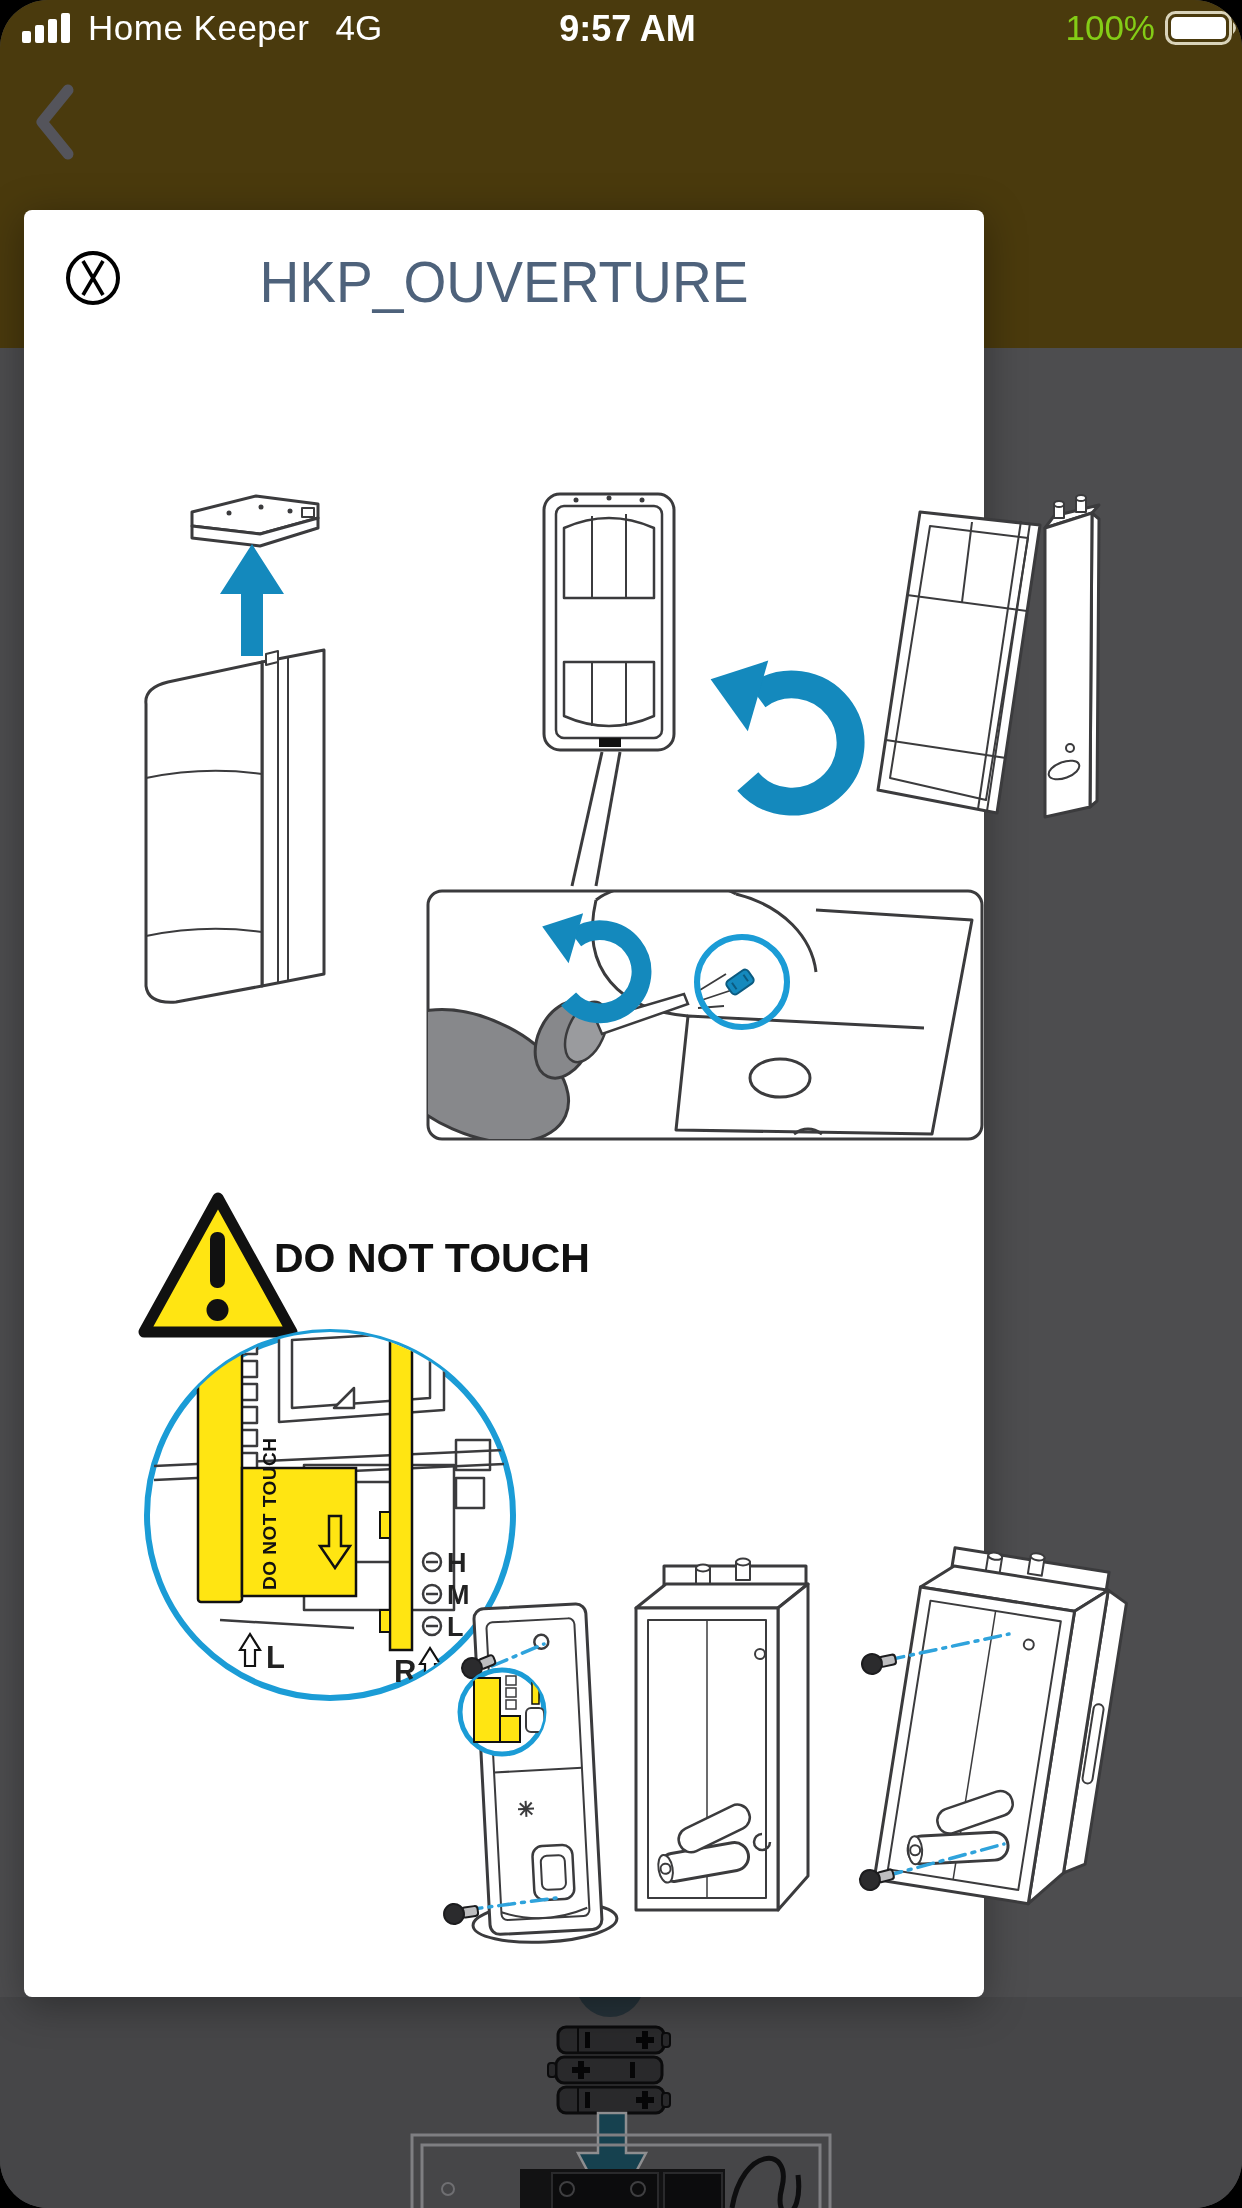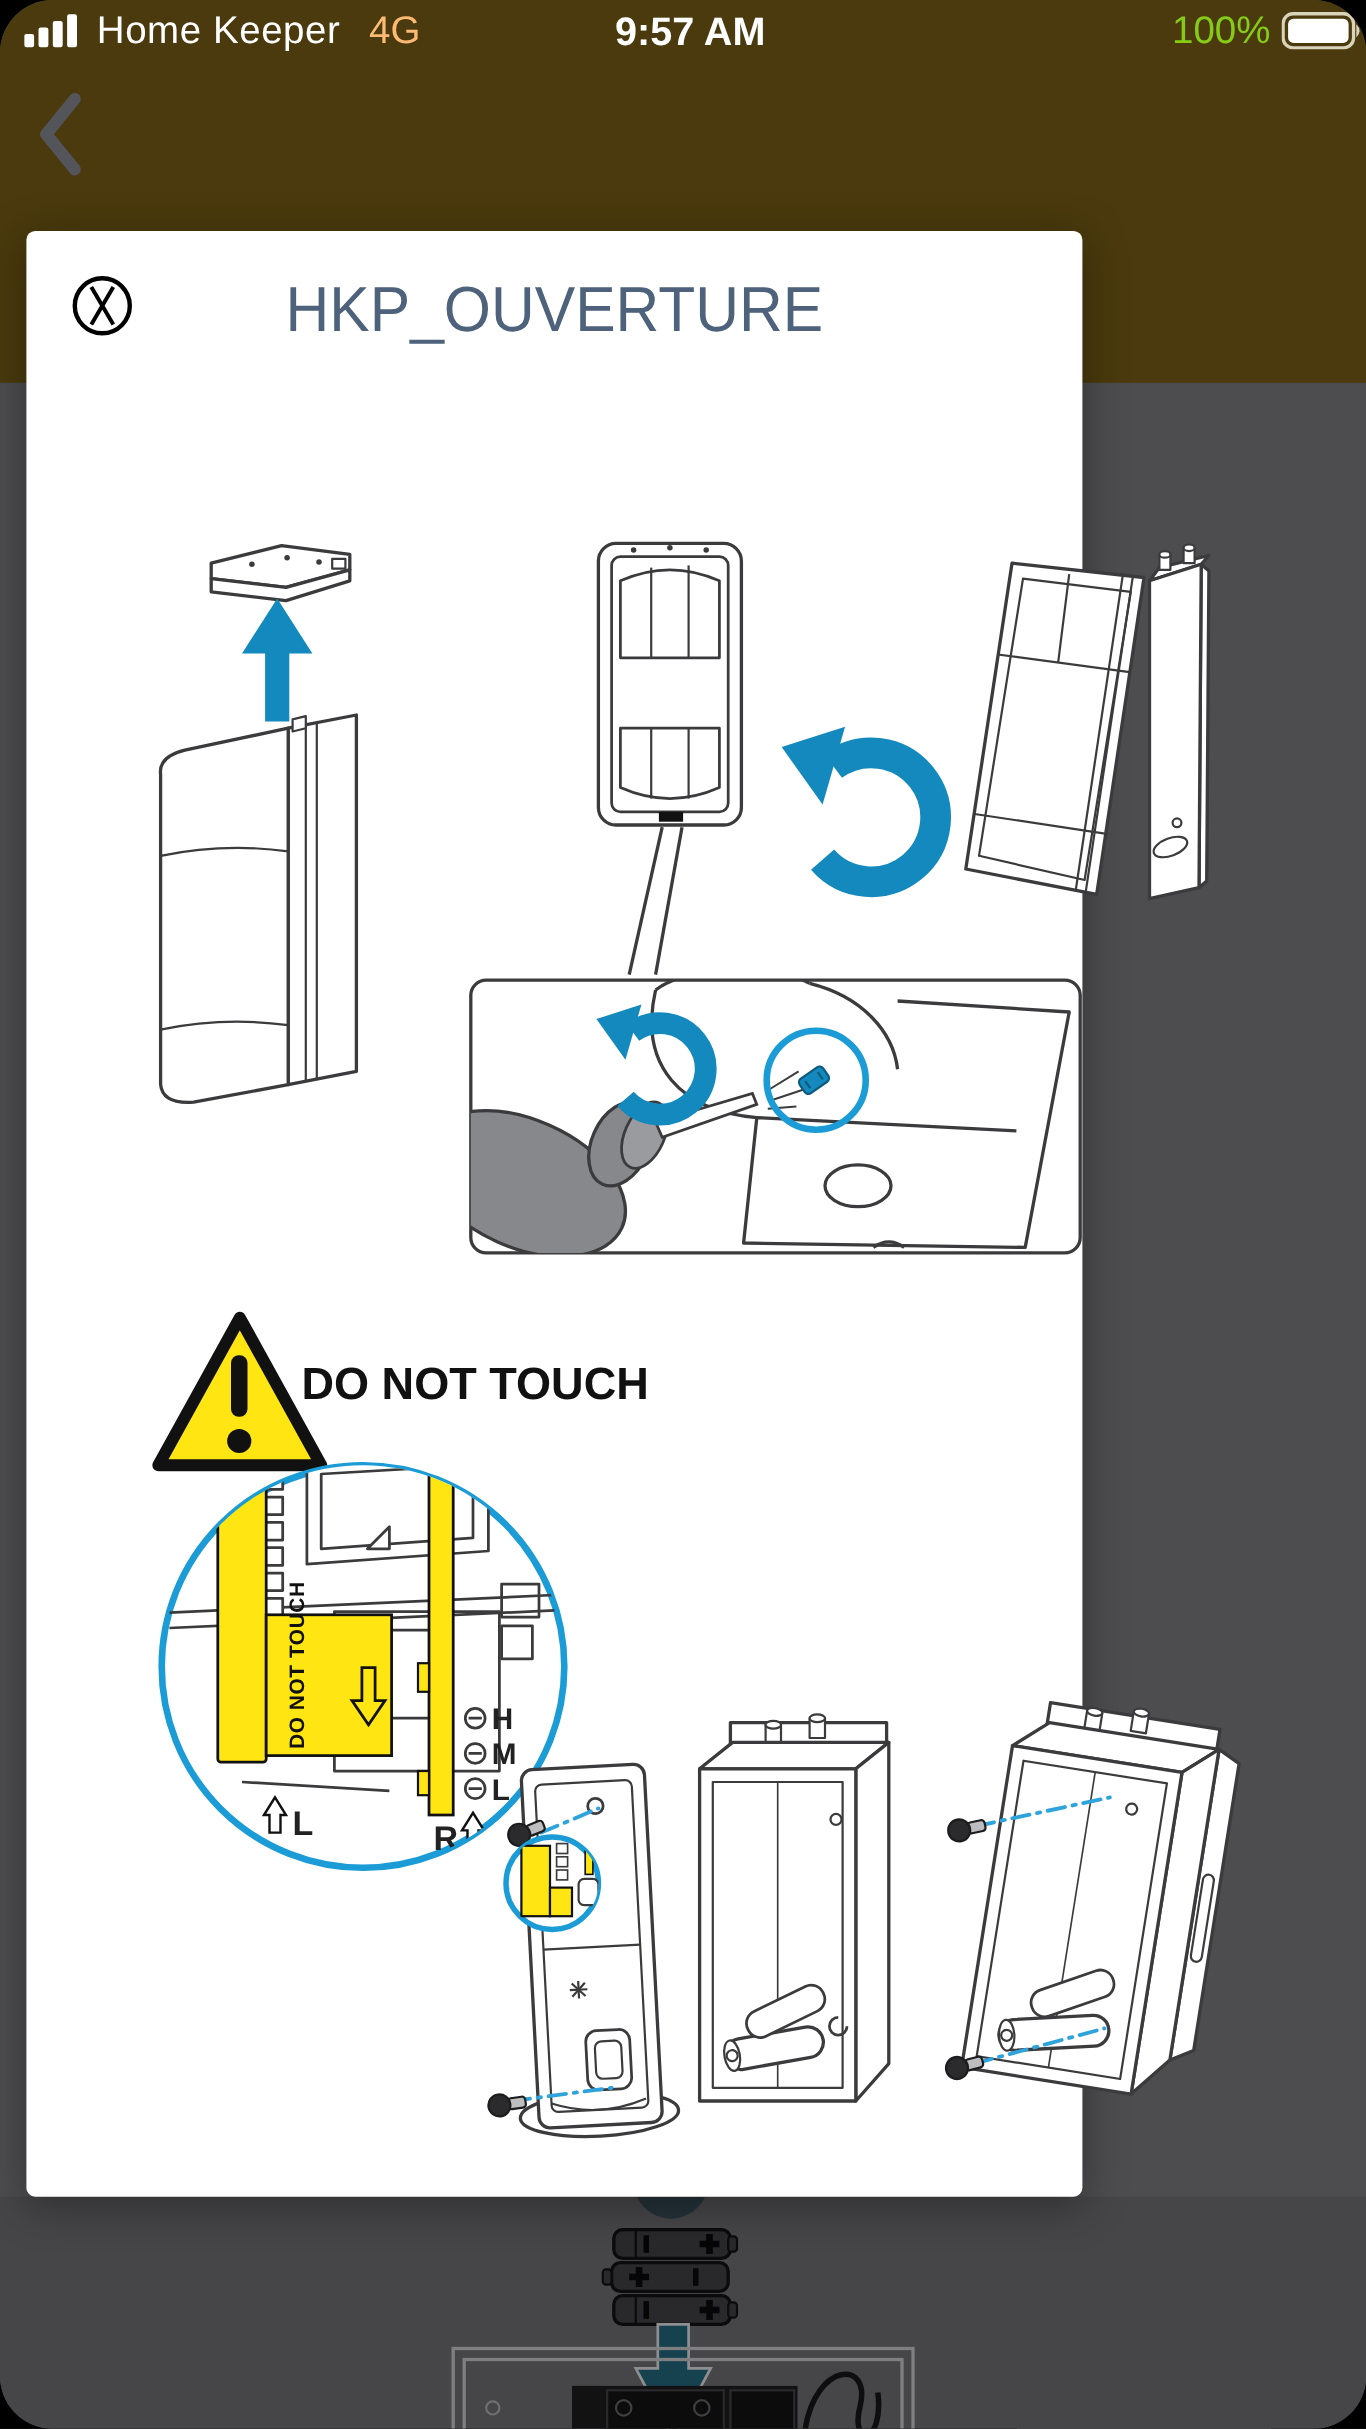--- a/index.html
+++ b/index.html
@@ -6,21 +6,21 @@
   .screen{
     position:relative;width:1242px;height:2208px;margin:0 auto;
     background:#4d4d4f;overflow:hidden;border-radius:48px;
     font-family:"Liberation Sans","DejaVu Sans",sans-serif;
   }
   
   .header{position:absolute;left:0;top:0;width:1242px;height:348px;background:#4a3a0d;}
   .statusbar{position:absolute;left:0;top:0;width:100%;height:60px;color:#fff;padding-left:13px;}
   .sb-left{position:absolute;left:22px;top:8px;display:flex;align-items:center;gap:14px;}
   .carrier{font-size:35px;color:#fff;letter-spacing:.5px;}
-  .network{font-size:35px;color:#fdba74;margin-left:12px;}
+  .network{font-size:35px;color:#ffffff;margin-left:12px;}
   .sb-time{position:absolute;left:0;right:0;top:8px;text-align:center;font-size:36px;font-weight:bold;color:#fff;}
   .sb-right{position:absolute;right:16px;top:8px;display:flex;align-items:center;gap:10px;}
   .battery-pct{font-size:35px;color:#84cc16;}
   .back-btn{position:absolute;left:28px;top:76px;width:56px;height:92px;cursor:pointer;background:none;border:none;padding:0;}
   
   .card{
     position:absolute;left:24px;top:210px;width:960px;height:1787px;
     background:#fff;border-radius:8px;box-shadow:0 8px 40px rgba(0,0,0,.35);
   }
   .close-btn{position:absolute;left:40px;top:39px;width:58px;height:58px;background:none;border:none;padding:0;cursor:pointer;}

